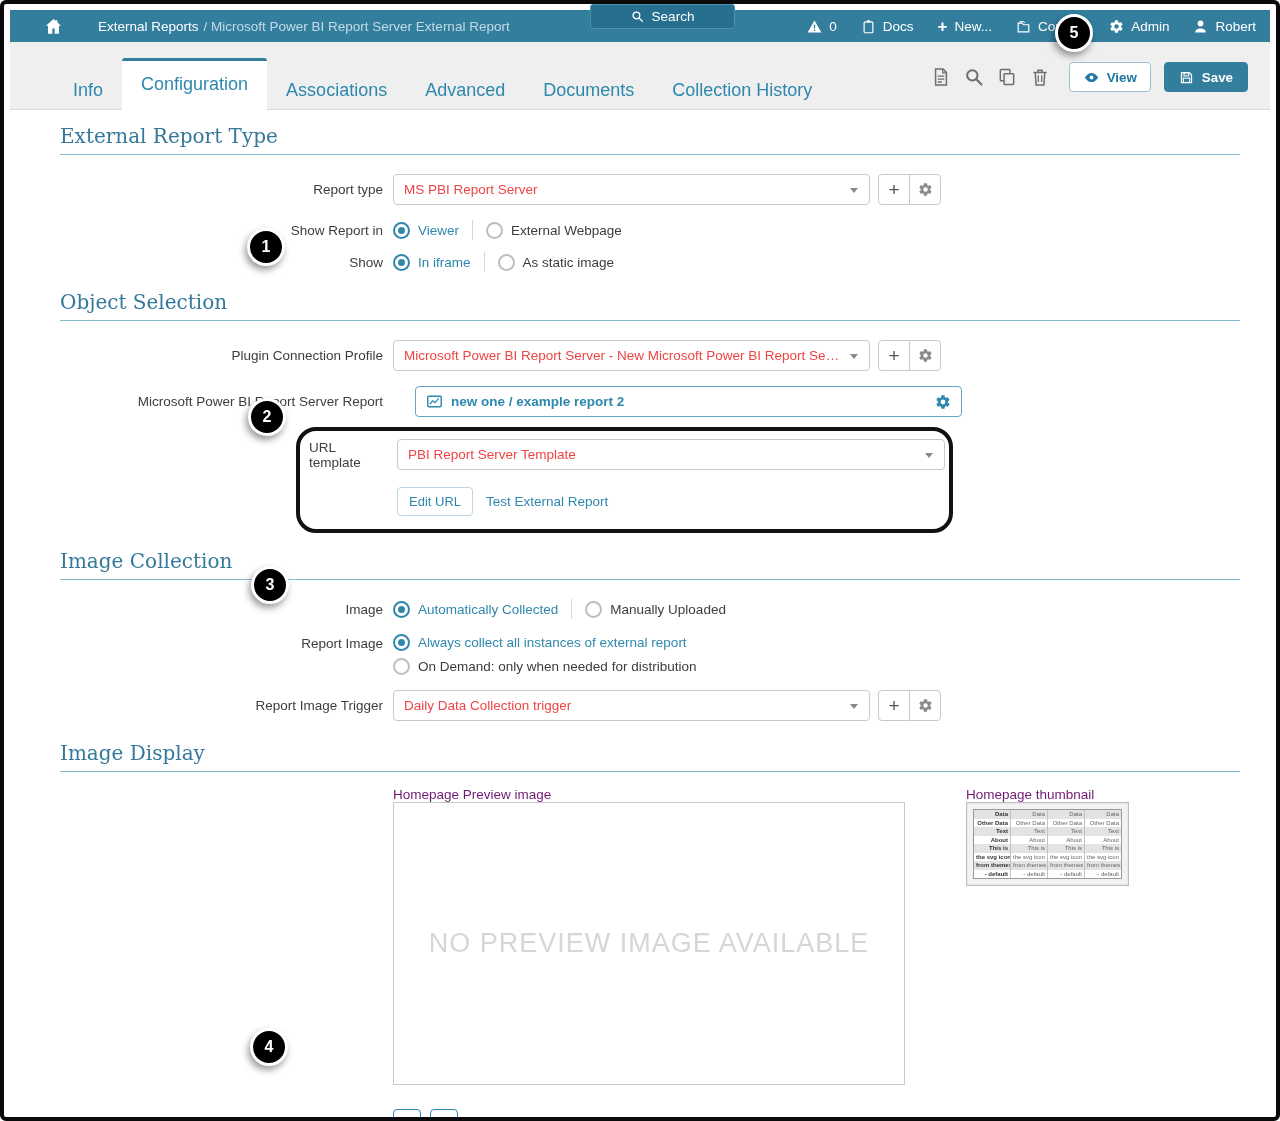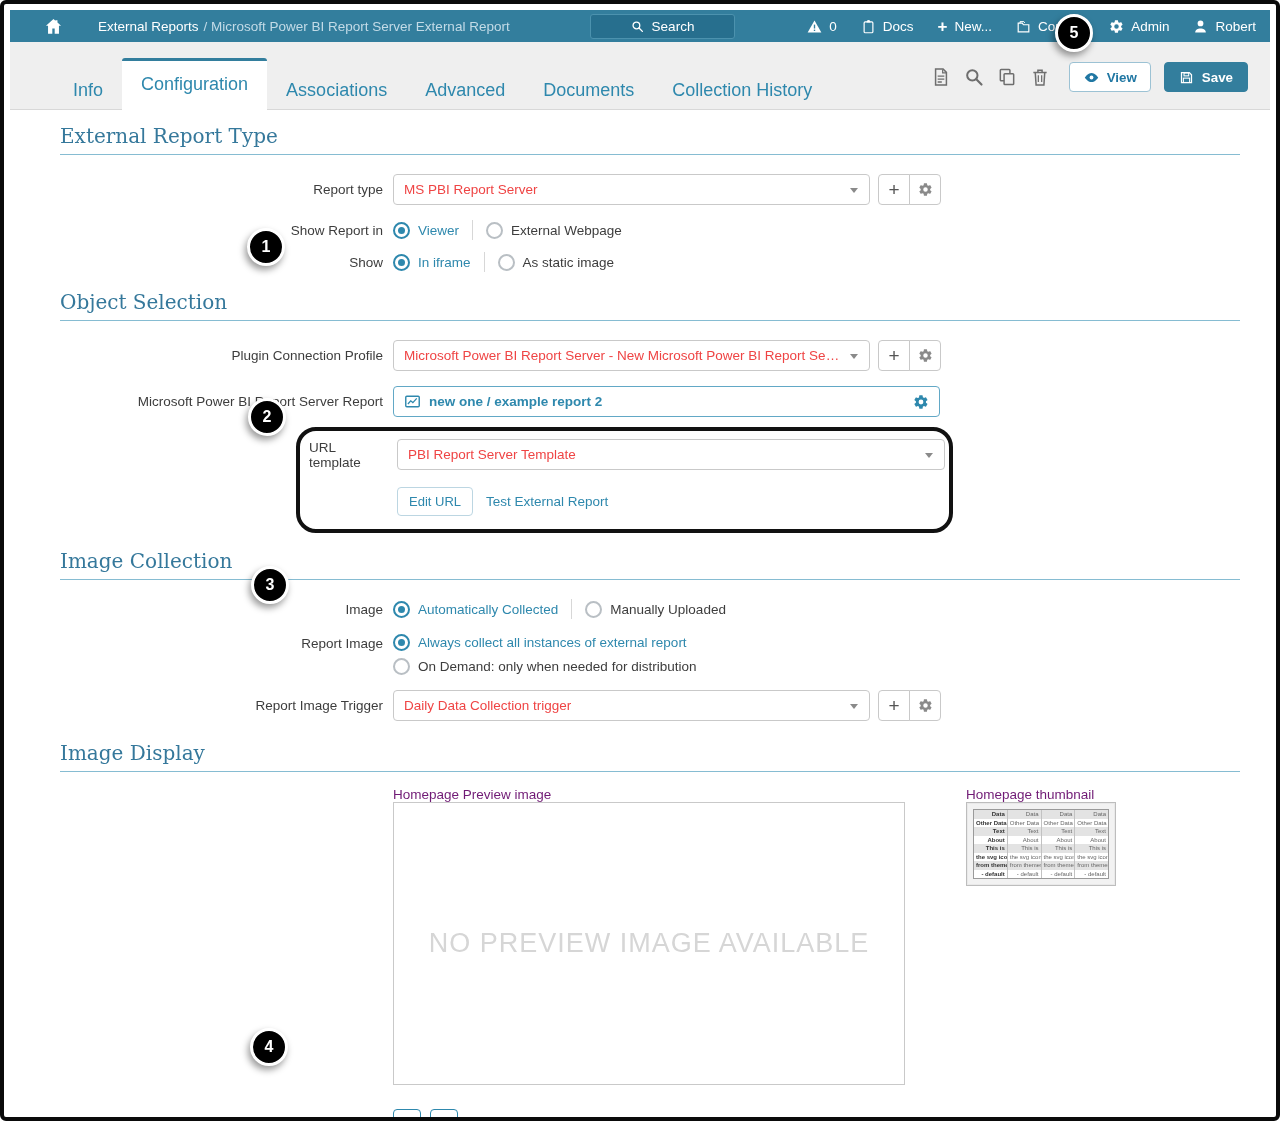--- a/index.html
+++ b/index.html
@@ -6,21 +6,21 @@
   html,body { background:#fff; }
   body { font-family:"Liberation Sans", sans-serif; font-size:13.5px; color:#3d3d3d; }
   .frame { position:relative; width:1280px; height:1121px; border:4px solid #0a0a0a; border-radius:6px; background:#fff; overflow:hidden; }
   .page { padding:6px 6px 0 6px; }
 
   
   .topbar { height:32px; background:#337e9d; display:flex; align-items:center; padding:0 14px 0 34px; color:#fff;gap:19px; }
   .topbar .home { width:19px; height:19px; color:#fff; margin-right:16px; cursor:pointer; }
   .crumb-primary { color:#fff; }
   .crumb-secondary { color:#c3dbe7; margin-left:5px; }
-  .search-btn { margin-left:auto; margin-right:auto; width:145px; height:25px; background:#276f8e; border:1px solid #4c92ae; border-radius:3px; color:#fff; display:flex; align-items:center; justify-content:center; gap:8px; cursor:pointer; position:absolute; left:586px; top:10px; }
+  .search-btn { margin-left:auto; margin-right:auto; width:145px; height:25px; background:#276f8e; border:1px solid #4c92ae; border-radius:3px; color:#fff; display:flex; align-items:center; justify-content:center; gap:8px; cursor:pointer; position:absolute; left:586px; top:0; }
   .search-btn svg { width:13px; height:13px; }
   .top-right { margin-left:auto; display:flex; align-items:center; gap:24px; }
   .top-item { display:flex; align-items:center; gap:7px; cursor:pointer; white-space:nowrap; }
   .top-item svg { width:15px; height:15px; }
   .top-item .plus-glyph { font-size:17px; font-weight:bold; line-height:1; }
 
   
   .tabbar { height:68px; background:#efefef; border-bottom:1px solid #d8d8d8; display:flex; align-items:flex-end; padding:0 22px 0 44px; position:relative; }
   .tabs { display:flex; align-items:flex-end; height:100%; }
   .tab { padding:13px 19px 8px; color:#2e88ad; font-size:18px; cursor:pointer; white-space:nowrap; }
@@ -55,41 +55,41 @@
 
   .radio { width:17px; height:17px; border-radius:50%; border:2px solid #b9bfc4; background:#fff; display:inline-block; position:relative; flex:none; cursor:pointer; }
   .radio.sel { border-color:#2e88ad; }
   .radio.sel::after { content:''; position:absolute; left:3px; top:3px; right:3px; bottom:3px; border-radius:50%; background:#2e88ad; }
   .radio-label { margin-left:8px; cursor:pointer; }
   .radio-label.sel { color:#2e88ad; }
   .vsep { width:1px; height:20px; background:#d7d7d7; margin:0 13px; }
   .radio-stack { display:flex; flex-direction:column; gap:7px; }
   .radio-line { display:flex; align-items:center; }
 
-  .report-field { width:547px; height:31px; border:1px solid #62a8c6; border-radius:4px; background:#fff; display:flex; align-items:center; padding:0 10px; cursor:pointer; }
+  .report-field { width:547px; height:31px; border:1px solid #62a8c6; border-radius:4px; background:#fff; display:flex; align-items:center; padding:0 10px; cursor:pointer;margin-left:22px; }
   .report-field .chart-ic { width:17px; height:17px; color:#2e88ad; margin-right:8px; flex:none; }
   .report-field .rf-text { color:#2e88ad; font-weight:bold; }
   .report-field .rf-gear { margin-left:auto; width:16px; height:16px; color:#2e88ad; cursor:pointer; }
 
   
   .callout { margin:10px 0 0 236px; width:657px; border:4px solid #111; border-radius:20px; padding:8px 11px 13px 9px; background:#fff; }
   .callout-row { display:grid; grid-template-columns:79px 1fr; column-gap:9px; align-items:center; }
   .callout-row .form-label { text-align:left; }
   .callout-row2 { margin-top:17px; display:flex; align-items:center; margin-left:88px; }
   .btn-editurl { height:29px; padding:0 11px; border:1px solid #bcd6e2; border-radius:4px; background:#fff; color:#2e88ad; font-size:13px; cursor:pointer; font-family:inherit; }
   .test-link { color:#2e88ad; margin-left:13px; cursor:pointer; }
   .w-callout { width:548px; }
 
   
   .preview-wrap { display:flex; align-items:flex-start; }
   .preview-col { width:512px; }
   .mini-label { color:#701a75; margin-bottom:0; }
   .preview-box { width:512px; height:283px; border:1px solid #c9c9c9; background:#fff; display:flex; align-items:center; justify-content:center; }
   .preview-placeholder { color:#d6d6d6; font-size:27px; letter-spacing:1px; white-space:nowrap; }
-  .thumb-col { margin-left:61px; width:150px; }
+  .thumb-col { margin-left:61px; width:163px; }
   .thumb-frame { border:1px solid #bdbdbd; background:#f2f2f2; padding:6px; box-shadow:0 0 0 1px #e9e9e9 inset; }
   .tt { background:#fff; border:1px solid #9a9a9a; }
   .tt-row { display:flex; }
   .tt-row.alt { background:#e3e3e3; }
   .tt-cell { flex:1; font-size:6px; line-height:8.5px; color:#666; text-align:right; padding:0 2px; border-left:1px solid #c2c2c2; overflow:hidden; white-space:nowrap; }
   .tt-cell.first { border-left:none; font-weight:bold; color:#333; }
 
   .btn-row { display:flex; gap:9px; margin-top:24px; }
   .btn-outline-accent { display:inline-flex; align-items:center; gap:8px; height:31px; padding:0 13px; background:#fff; border:1px solid #2e88ad; border-radius:4px; color:#2077a3; font-weight:bold; font-size:13.5px; cursor:pointer; font-family:inherit; }
 

